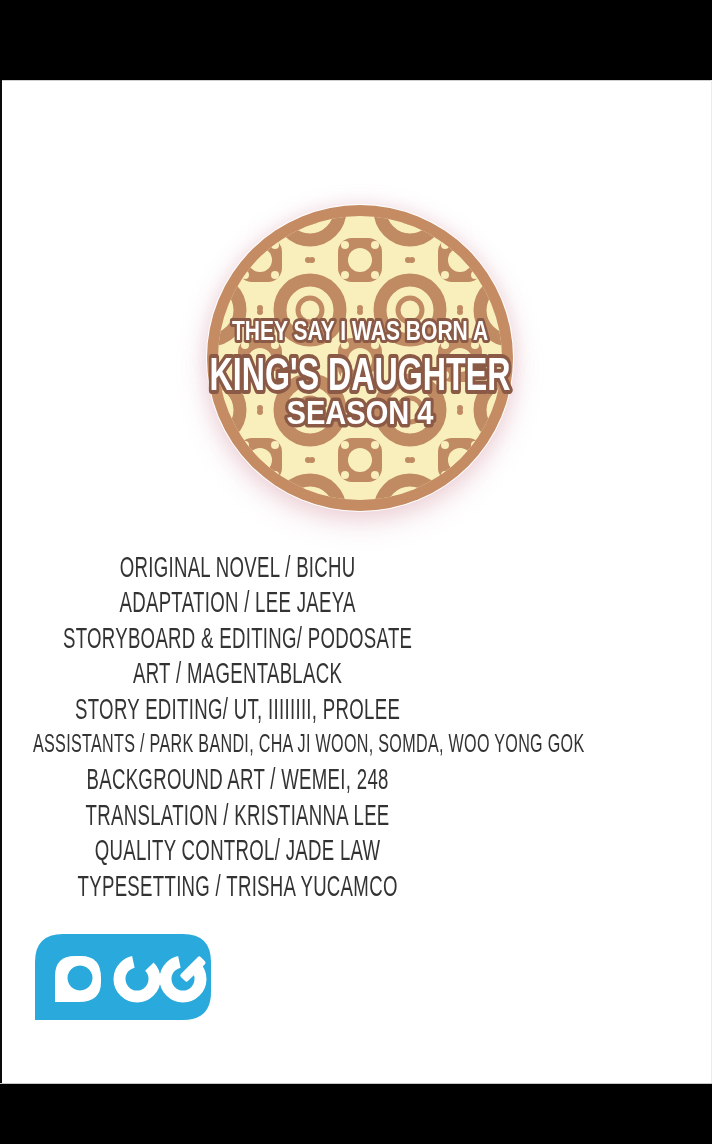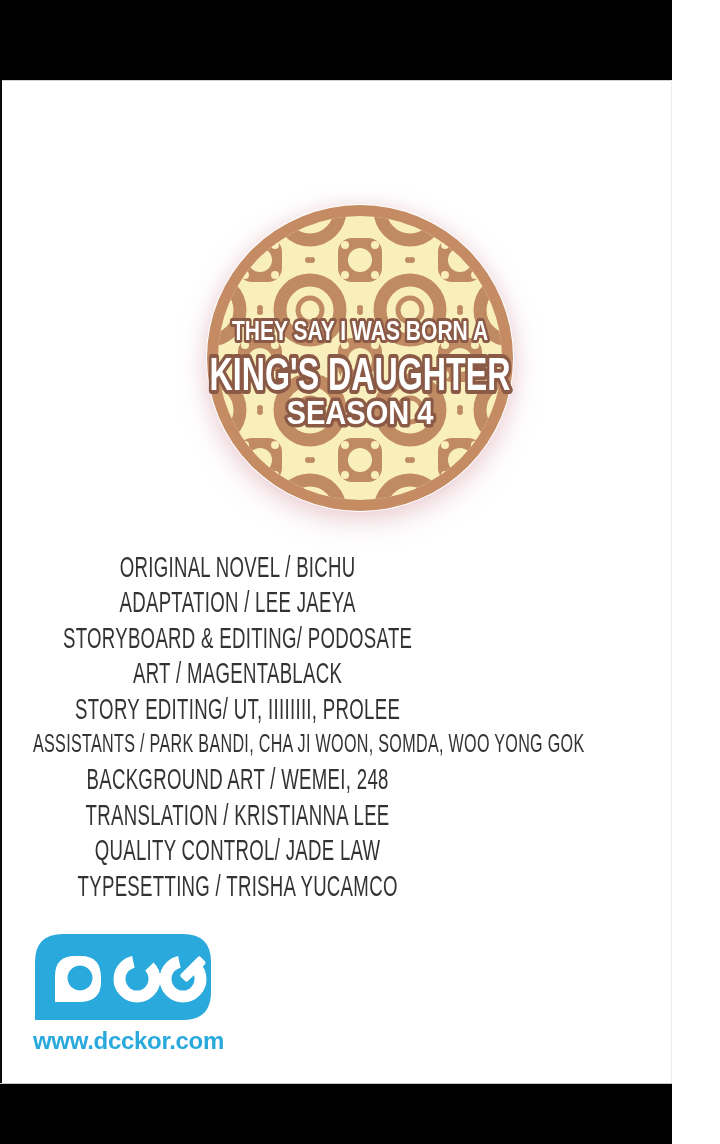--- a/index.html
+++ b/index.html
@@ -1,18 +1,18 @@
 <!DOCTYPE html>
 <html><head>
 <meta charset="utf-8">
 <style>
   html,body{margin:0;padding:0;background:#ffffff;}
   .page{
-    position:relative;width:644px;height:1144px;overflow:hidden;
-    background:#ffffff;font-family:"Liberation Sans",sans-serif;padding-left:28px;
+    position:relative;width:712px;height:1144px;overflow:hidden;
+    background:#ffffff;font-family:"Liberation Sans",sans-serif;
   }
   .bar{position:absolute;left:0;width:720px;background:#000;}
   .bar.top{top:0;height:80px;border-bottom:1px solid #cfcfcf;}
   .bar.bottom{top:1083px;height:61px;border-top:1px solid #c6c6c6;}
   .edge-left{position:absolute;left:0;top:80px;width:2px;height:1003px;background:#0a0a0a;}
   .edge-right{position:absolute;right:0;top:80px;width:1px;height:1003px;background:#ececec;}
 
   .badge{
     position:absolute;left:206px;top:204px;width:308px;height:308px;
     border-radius:50%;
@@ -107,17 +107,16 @@
       <path fill-rule="evenodd" fill="#ffffff" d="M22 68 L22 42 Q22 22 42 22 L48 22 Q68 22 68 44 L68 48 Q68 68 46 68 Z
                M47 31.5 a12.5 12.5 0 1 0 0.01 0 Z"></path>
       <g transform="rotate(-45 104 45)">
         <circle cx="104" cy="45" r="17.5" fill="none" stroke="#ffffff" stroke-width="12" stroke-dasharray="92 18"></circle>
       </g>
       <g transform="rotate(-45 150 45)">
         <circle cx="150" cy="45" r="17.5" fill="none" stroke="#ffffff" stroke-width="12" stroke-dasharray="92 18"></circle>
         <rect x="150" y="40" width="28" height="10" rx="2" fill="#ffffff"></rect>
       </g>
     </svg>
-    <div class="url">www.dcckor.com</div>
   </div>
 
   <div class="bar bottom"></div>
 </div>
 
 </body></html>

